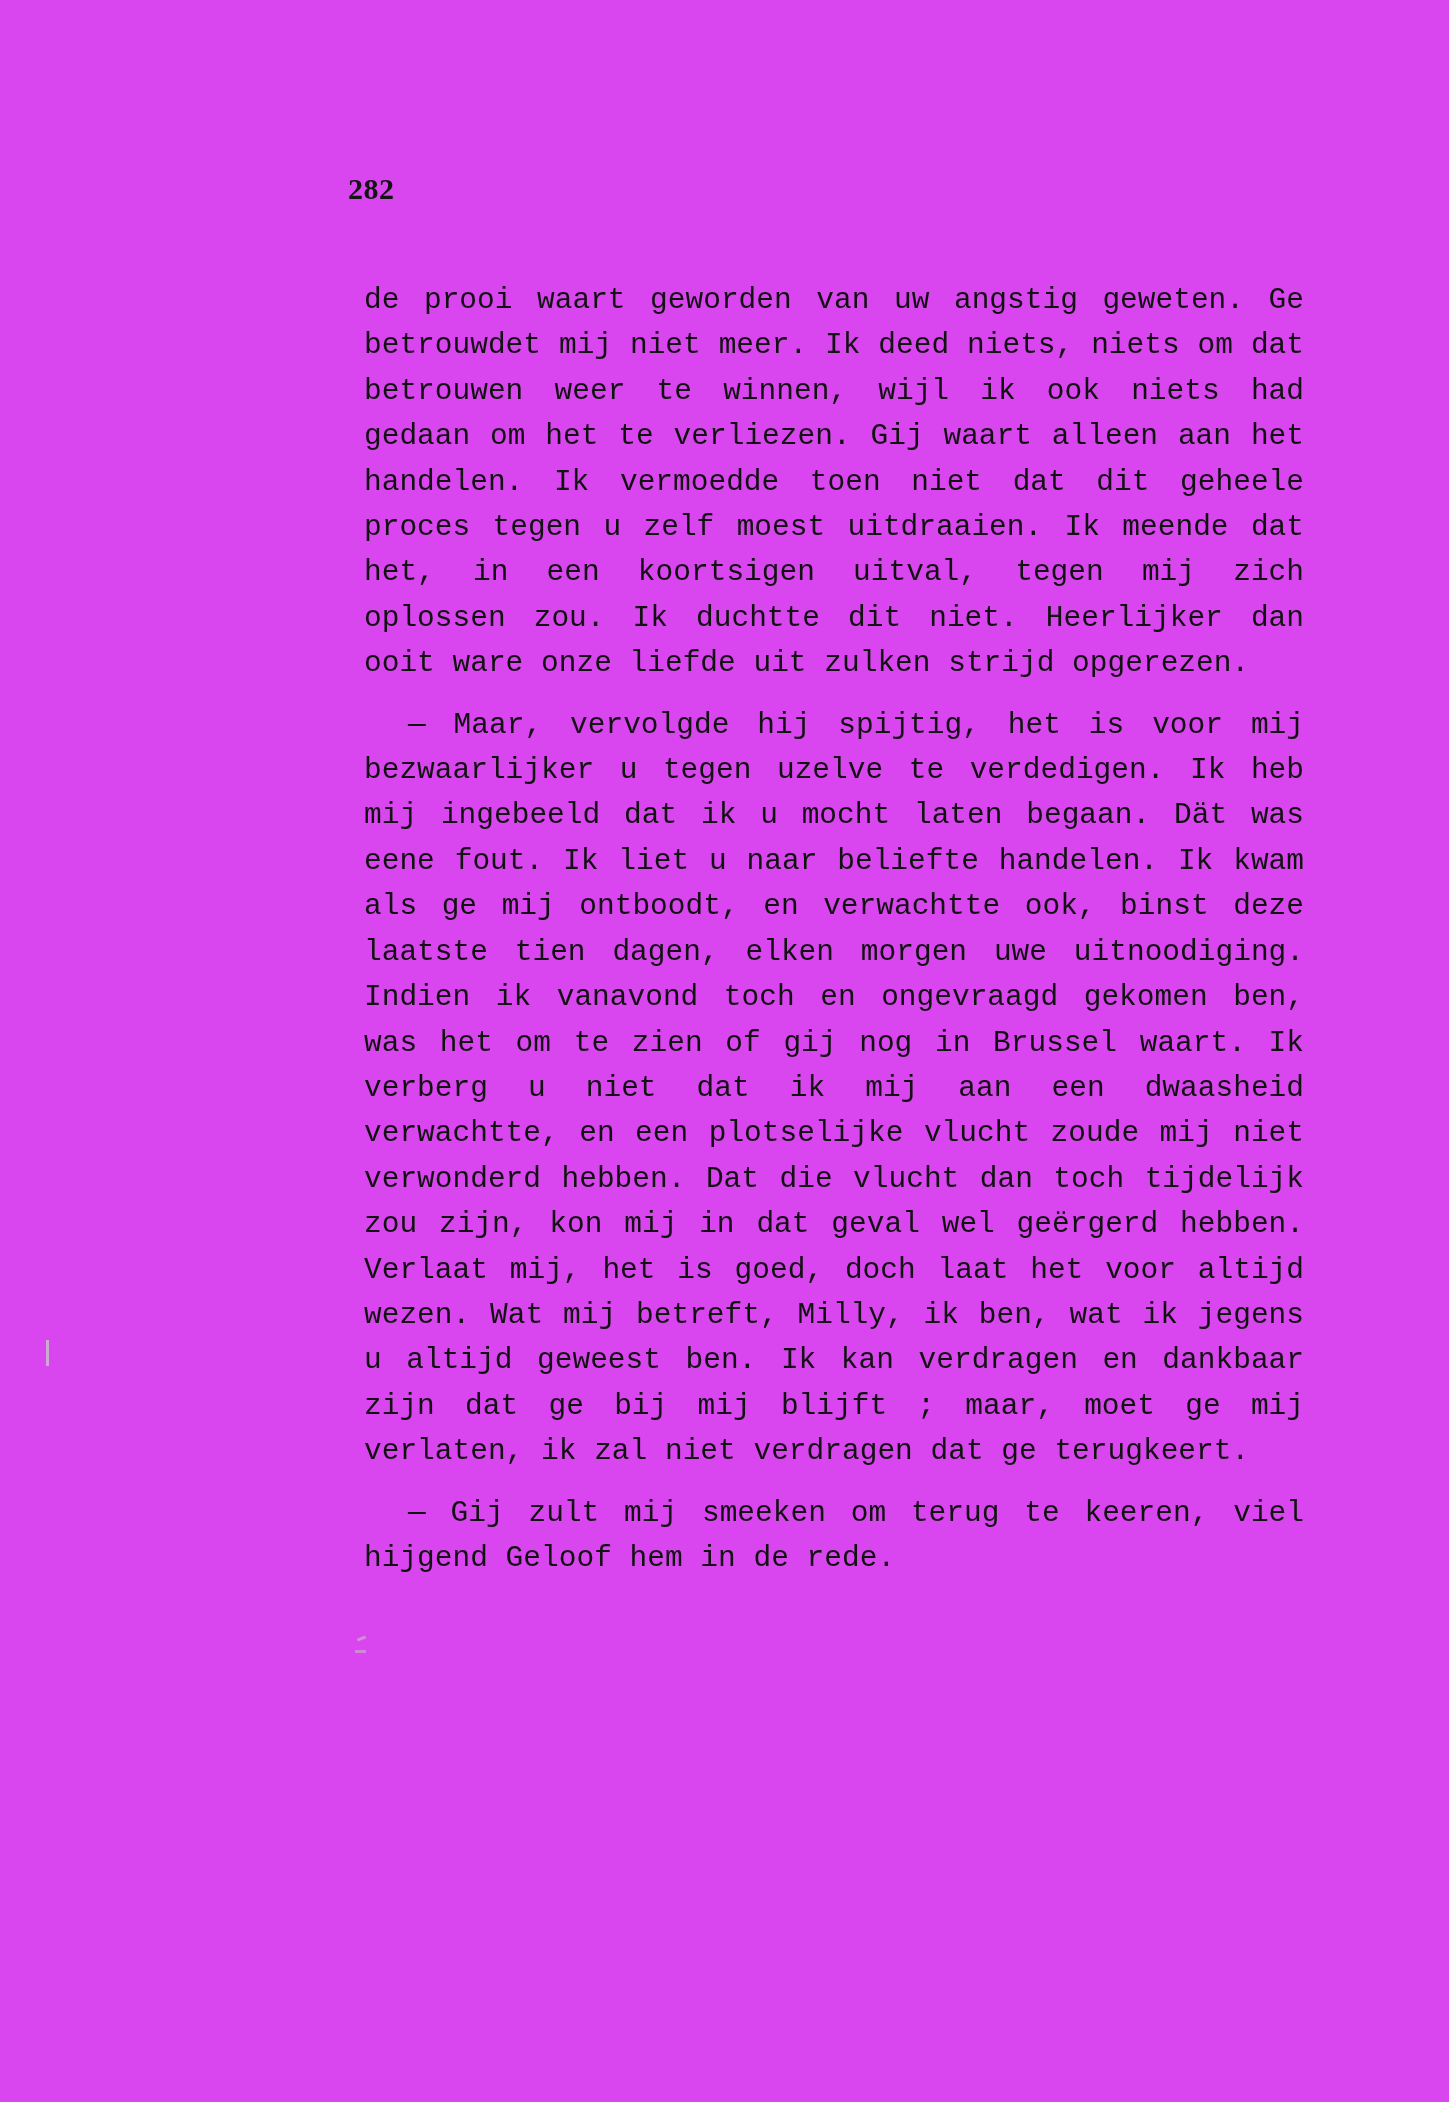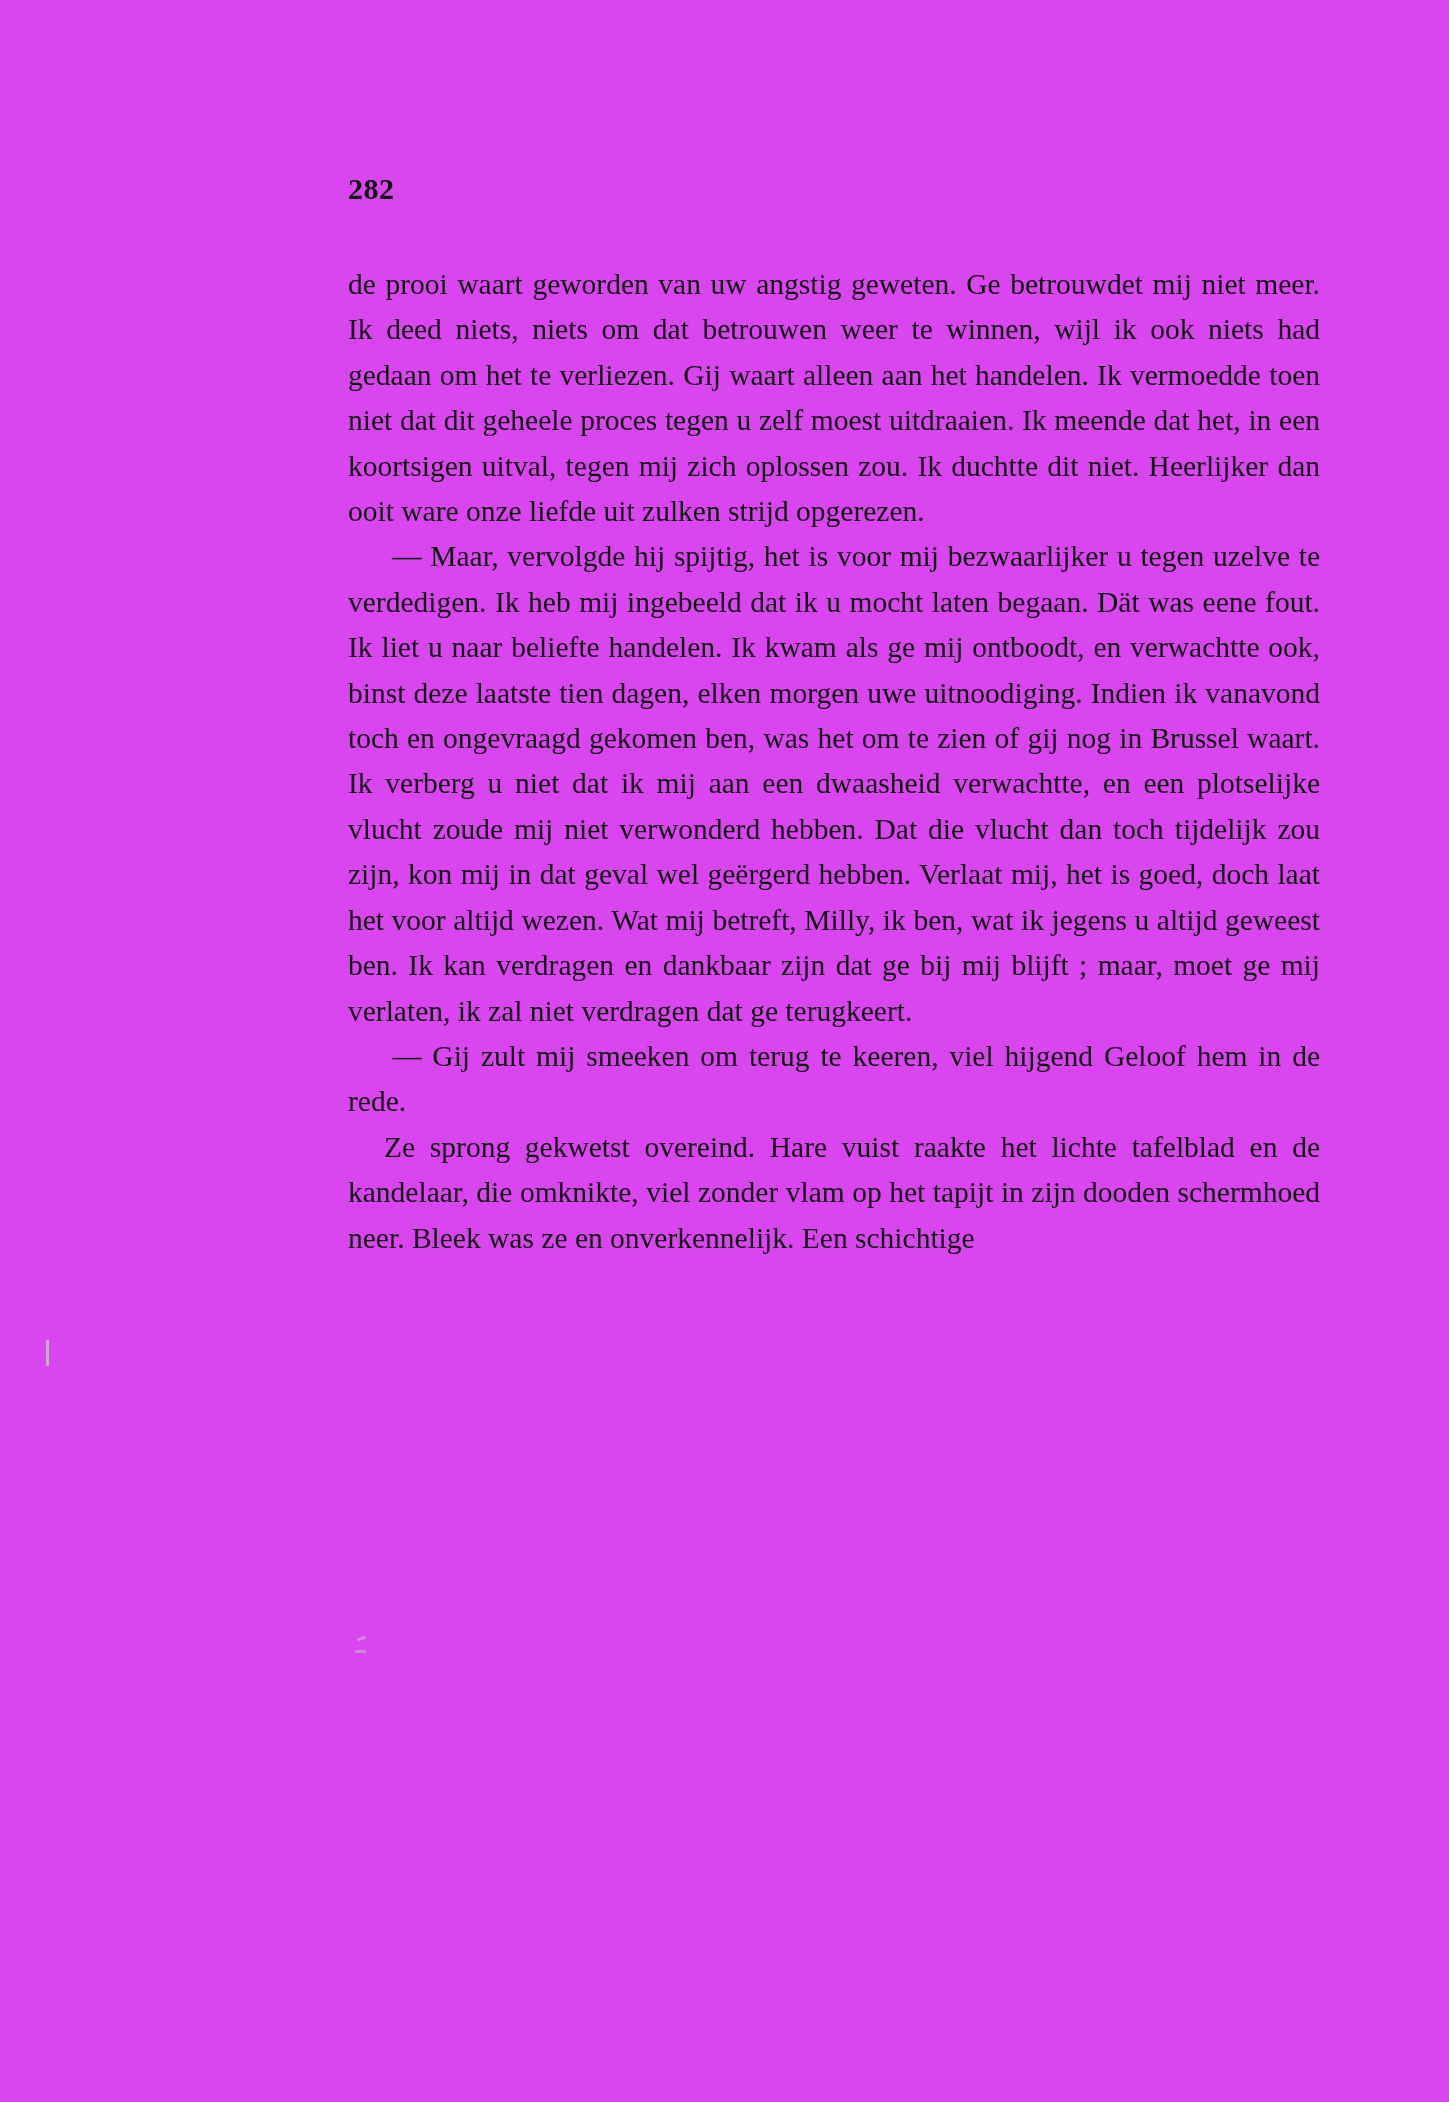--- a/index.html
+++ b/index.html
@@ -38,22 +38,23 @@
     left: 348px;
     top: 262px;
     width: 972px;
     font-size: 29.5px;
     line-height: 45.4px;
     text-align: justify;
     text-justify: inter-word;
     color: #121212;
   }
   .para {
-    margin: 0;
+    margin: 16px;
     text-indent: 0;
+    font-family: Liberation Mono, monospace;
   }
   .para.indent {
     text-indent: 40px;
   }
   .para.indent-dash {
     text-indent: 44px;
   }
   .para.indent-small {
     text-indent: 36px;
   }
@@ -95,21 +96,20 @@
   <div class="text-block">
 
     <p class="para">de prooi waart geworden van uw angstig geweten. Ge betrouwdet mij niet meer. Ik deed niets, niets om dat betrouwen weer te winnen, wijl ik ook niets had gedaan om het te verliezen. Gij waart alleen aan het handelen. Ik vermoedde toen niet dat dit geheele proces tegen u zelf moest uitdraaien. Ik meende dat het, in een koortsigen uitval, tegen mij zich oplossen zou. Ik duchtte dit niet. Heerlijker dan ooit ware onze liefde uit zulken strijd opgerezen.</p>
 
 
     <p class="para indent-dash">— Maar, vervolgde hij spijtig, het is voor mij bezwaarlijker u tegen uzelve te verdedigen. Ik heb mij ingebeeld dat ik u mocht laten begaan. Dät was eene fout. Ik liet u naar beliefte handelen. Ik kwam als ge mij ontboodt, en verwachtte ook, binst deze laatste tien dagen, elken morgen uwe uitnoodiging. Indien ik vanavond toch en ongevraagd gekomen ben, was het om te zien of gij nog in Brussel waart. Ik verberg u niet dat ik mij aan een dwaasheid verwachtte, en een plotselijke vlucht zoude mij niet verwonderd hebben. Dat die vlucht dan toch tijdelijk zou zijn, kon mij in dat geval wel geërgerd hebben. Verlaat mij, het is goed, doch laat het voor altijd wezen. Wat mij betreft, Milly, ik ben, wat ik jegens u altijd geweest ben. Ik kan verdragen en dankbaar zijn dat ge bij mij blijft ; maar, moet ge mij verlaten, ik zal niet verdragen dat ge terugkeert.</p>
 
     <p class="para indent-dash">— Gij zult mij smeeken om terug te keeren, viel hijgend Geloof hem in de rede.</p>
 
 
-    <p class="para indent-small">Ze sprong gekwetst overeind. Hare vuist raakte het lichte tafelblad en de kandelaar, die omknikte, viel zonder vlam op het tapijt in zijn dooden schermhoed neer. Bleek was ze en onverkennelijk. Een schichtige</p>
 
   </div>
 
   <div class="artifact" id="artifact-left-tick"></div>
   <div class="artifact" id="artifact-dot-a"></div>
   <div class="artifact" id="artifact-dot-b"></div>
 
 </div>
 
 </body></html>

